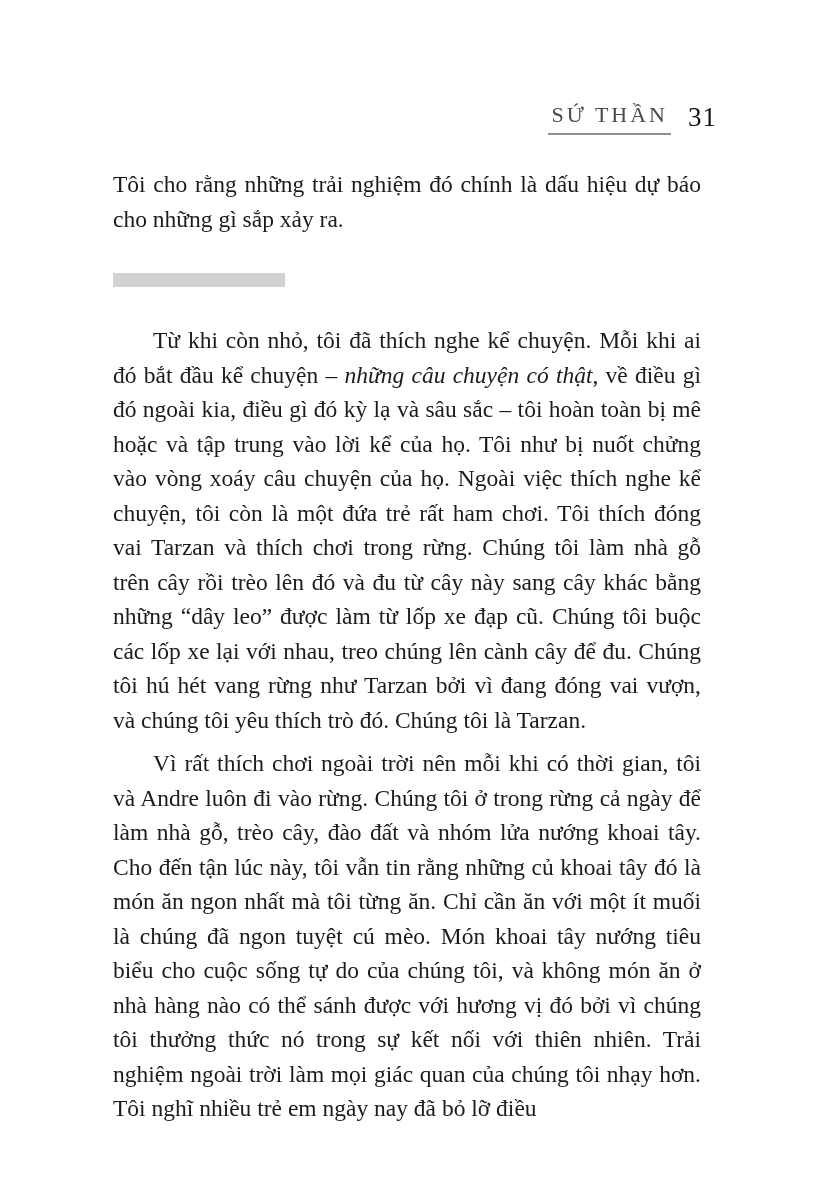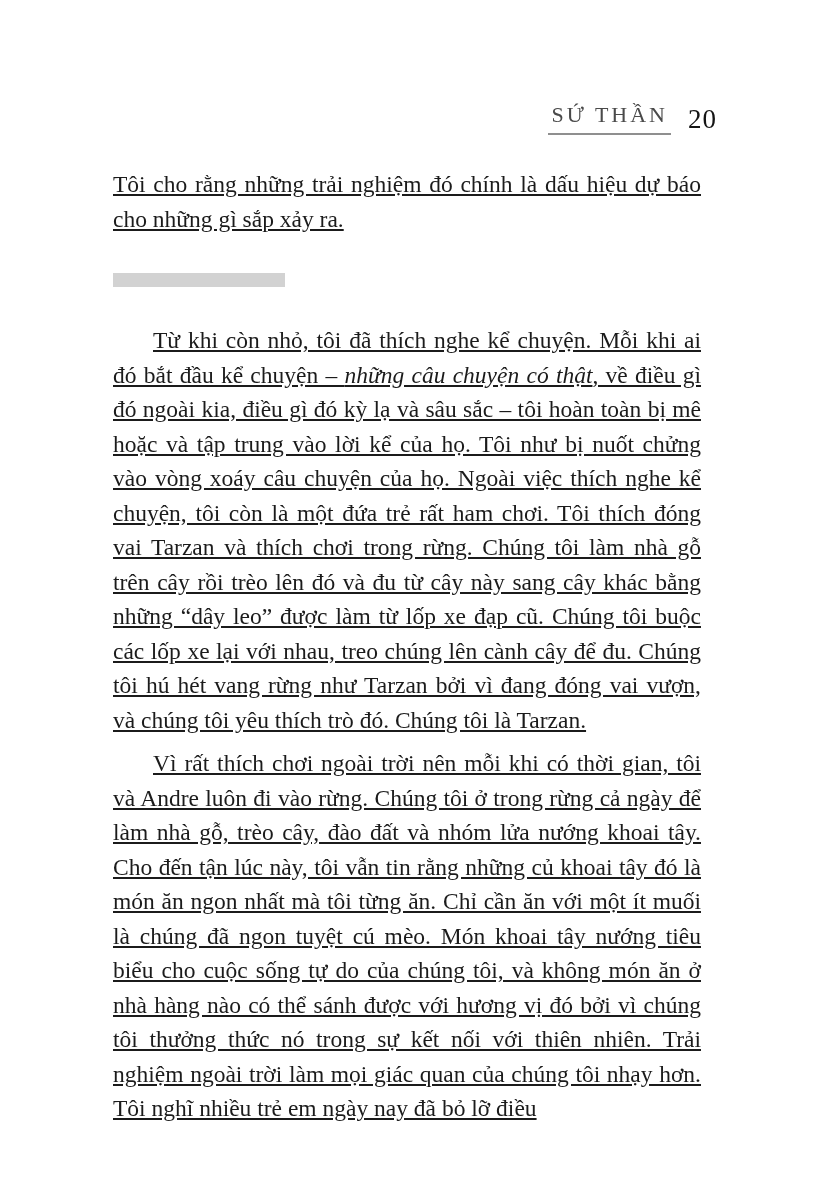--- a/index.html
+++ b/index.html
@@ -15,21 +15,21 @@
     background: #ffffff;
     overflow: hidden;
     font-family: "Liberation Serif", "DejaVu Serif", serif;
     color: #1b1b1b;
   }
   .page-header {
     position: absolute;
     top: 102px;
     right: 96px;
     display: flex;
-    align-items: flex-end;
+    align-items: flex-start;
     gap: 17px;
   }
   .running-title {
     font-size: 22px;
     letter-spacing: 3px;
     color: #4a4a4a;
     padding: 0 3px 5px 3px;
     border-bottom: 2px solid #8f8f8f;
     white-space: nowrap;
   }
@@ -43,39 +43,38 @@
     left: 113px;
     top: 167px;
     width: 588px;
   }
   .para {
     margin: 0;
     font-size: 23.5px;
     line-height: 34.5px;
     text-align: justify;
     color: #1b1b1b;
-    text-decoration: underline;
   }
   .para.indent { text-indent: 40px; }
   .italic { font-style: italic; margin-top: 20px; }
   .divider-bar {
     width: 172px;
     height: 14px;
     background: #d2d2d2;
     margin: 37px 0 36px 0;
   }
 </style>
 </head>
 <body>
 
 <div class="page">
 
   <div class="page-header">
     <span class="running-title">SỨ THẦN</span>
-    <span class="page-number">20</span>
+    <span class="page-number">31</span>
   </div>
 
   <div class="content">
 
     <p class="para"><span>Tôi cho rằng những trải nghiệm đó chính là dấu hiệu dự báo cho những gì sắp xảy ra.</span></p>
 
     <div class="divider-bar"></div>
 
     <p class="para indent" style="margin-bottom:9px;"><span>Từ khi còn nhỏ, tôi đã thích nghe kể chuyện. Mỗi khi ai đó bắt đầu kể chuyện – </span><span class="italic">những câu chuyện có thật</span><span>, về điều gì đó ngoài kia, điều gì đó kỳ lạ và sâu sắc – tôi hoàn toàn bị mê hoặc và tập trung vào lời kể của họ. Tôi như bị nuốt chửng vào vòng xoáy câu chuyện của họ. Ngoài việc thích nghe kể chuyện, tôi còn là một đứa trẻ rất ham chơi. Tôi thích đóng vai Tarzan và thích chơi trong rừng. Chúng tôi làm nhà gỗ trên cây rồi trèo lên đó và đu từ cây này sang cây khác bằng những “dây leo” được làm từ lốp xe đạp cũ. Chúng tôi buộc các lốp xe lại với nhau, treo chúng lên cành cây để đu. Chúng tôi hú hét vang rừng như Tarzan bởi vì đang đóng vai vượn, và chúng tôi yêu thích trò đó. Chúng tôi là Tarzan.</span></p>
 

